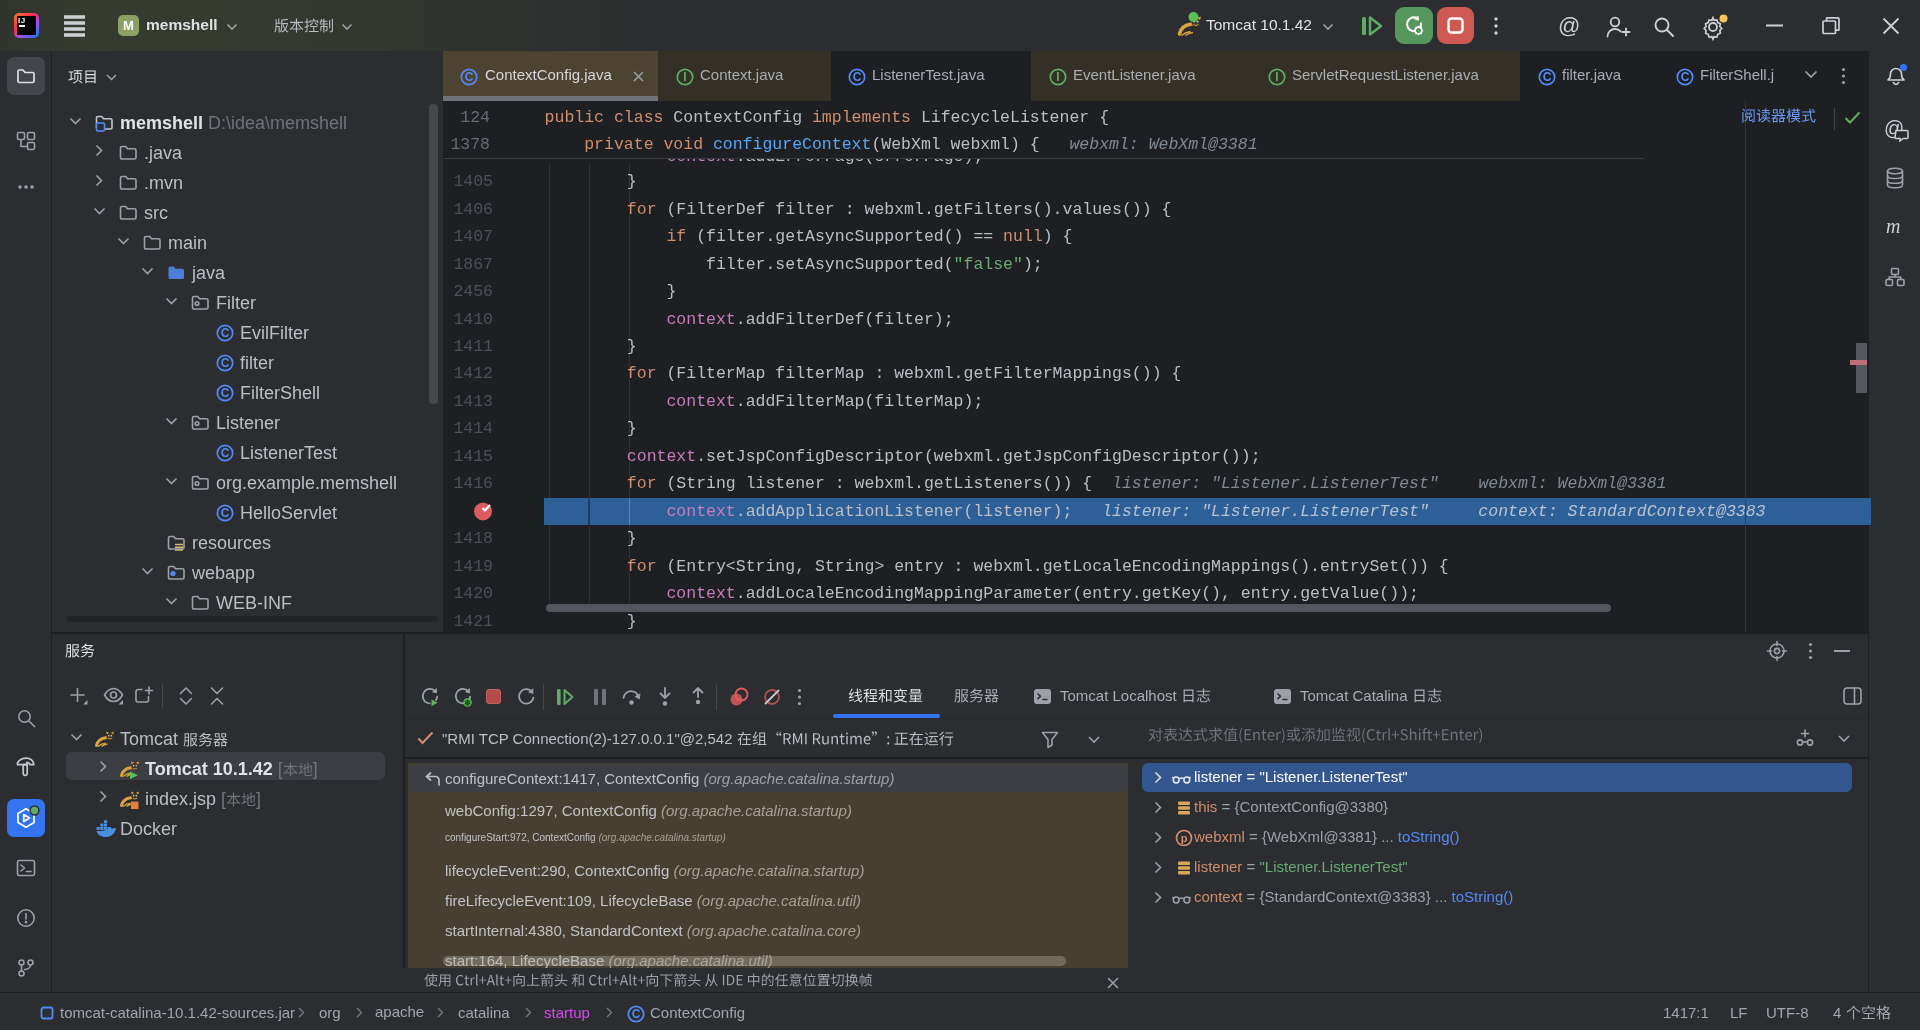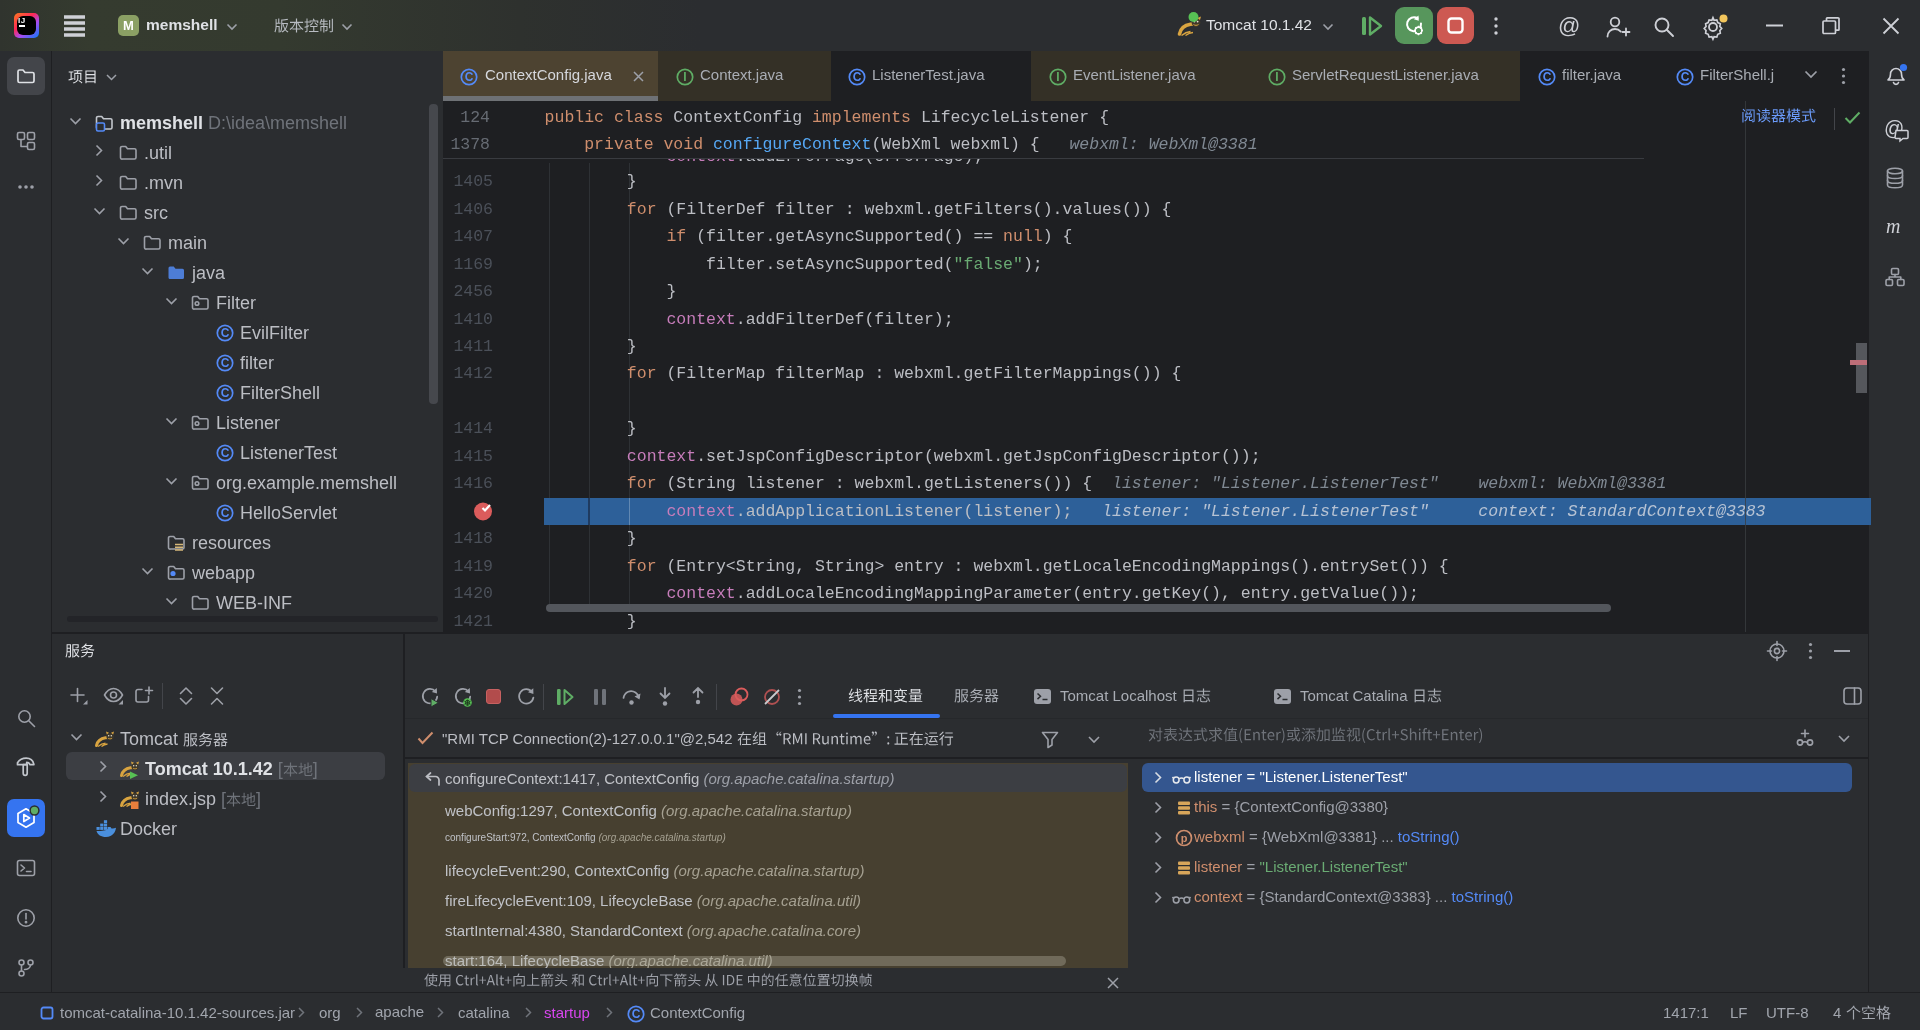--- a/index.html
+++ b/index.html
@@ -22,21 +22,21 @@
 .ct{position:absolute;left:62px;white-space:pre;color:#bcbec4}
 .kw{color:#cf8e6d}.st{color:#6aab73}.fld{color:#c77dbb}.md{color:#56a8f5}
 .hint{font-style:italic;color:#808993}
 .hintsel{font-style:italic;color:#b6c2d3}
 
 .trow{position:absolute;height:30px;line-height:30px;font-size:18px;color:#bcbec4;white-space:nowrap}
 .dim{color:#6f737a}
 </style></head><body>
 <div id="titlebar" class="abs">
 <div class="abs" style="left:14px;top:13px;width:25px;height:25px;border-radius:5px;background:linear-gradient(140deg,#fc7a1e 0%,#fe2857 38%,#a74bf0 62%,#087cfa 100%)">
-      <div class="abs" style="left:3px;top:3px;width:19px;height:19px;background:#000;border-radius:6px">
+      <div class="abs" style="left:3px;top:3px;width:19px;height:19px;background:#000;border-radius:0">
         <span style="position:absolute;left:1px;top:0px;font-size:8px;font-weight:bold;color:#fff;letter-spacing:0.5px">IJ</span>
         <span style="position:absolute;left:2px;top:9px;width:6px;height:1.5px;background:#fff"></span>
       </div>
     </div>
 <svg class="abs" style="left:64px;top:15px" width="21" height="22">
       <g stroke="#ced0d6" stroke-width="3.4">
         <path d="M0 2h21M0 8h21M0 14h21M0 20h21"></path>
       </g>
     </svg>
 <div class="abs" style="left:118px;top:15px;width:21px;height:21px;border-radius:5px;background:#8ba064;color:#fff;font-size:13px;font-weight:bold;text-align:center;line-height:21px">M</div>
@@ -239,21 +239,21 @@
     </svg>
     <div class="trow" style="left:68px;top:57px"><b style="color:#dfe1e5">memshell</b> <span class="dim">D:\idea\memshell</span></div>
 <svg class="abs" style="left:43px;top:93px" width="8" height="13">
       <path d="M1.5 1.5l5 5-5 5" stroke="#9da0a8" stroke-width="1.6" fill="none"></path>
     </svg>
     <svg class="abs" style="left:67px;top:93px" width="19" height="17">
       <g class="icong">
         <path d="M1.5 4 a1.5 1.5 0 0 1 1.5-1.5 H6.7 l1.8 2.2 h7 A1.5 1.5 0 0 1 17 6.2 v7.3 a1.5 1.5 0 0 1-1.5 1.5 h-12 A1.5 1.5 0 0 1 1.5 13.5 Z"></path>
       </g>
     </svg>
-    <div class="trow" style="left:92px;top:87px">.util</div>
+    <div class="trow" style="left:92px;top:87px">.java</div>
 <svg class="abs" style="left:43px;top:123px" width="8" height="13">
       <path d="M1.5 1.5l5 5-5 5" stroke="#9da0a8" stroke-width="1.6" fill="none"></path>
     </svg>
     <svg class="abs" style="left:67px;top:123px" width="19" height="17">
       <g class="icong">
         <path d="M1.5 4 a1.5 1.5 0 0 1 1.5-1.5 H6.7 l1.8 2.2 h7 A1.5 1.5 0 0 1 17 6.2 v7.3 a1.5 1.5 0 0 1-1.5 1.5 h-12 A1.5 1.5 0 0 1 1.5 13.5 Z"></path>
       </g>
     </svg>
     <div class="trow" style="left:92px;top:117px">.mvn</div>
 <svg class="abs" style="left:41px;top:156px" width="13" height="8">
@@ -429,25 +429,26 @@
 <div class="abs" style="left:102.5px;top:62px;width:1px;height:445px;background:#2e3135"></div>
 <div class="abs" style="left:142.5px;top:62px;width:1px;height:445px;background:#2e3135"></div>
 <div class="abs" style="left:182.5px;top:62px;width:1px;height:445px;background:#2e3135"></div>
 <div class="abs" style="left:98px;top:396.5px;width:1327px;height:27.5px;background:#2d6099"></div>
 <div class="abs" style="left:141.5px;top:396.5px;width:2px;height:27.5px;background:rgba(20,30,50,0.55)"></div>
 <div class="abs" style="left:182.5px;top:396.5px;width:1px;height:27.5px;background:rgba(255,255,255,0.25)"></div>
 <div class="line" style="top:41.8px"><span class="num" style="color:#4b5059"></span><span class="ct">                <span class="fld">context</span>.addErrorPage(errorPage);</span></div>
 <div class="line" style="top:67.3px"><span class="num" style="color:#4b5059">1405</span><span class="ct">            }</span></div>
 <div class="line" style="top:94.8px"><span class="num" style="color:#4b5059">1406</span><span class="ct">            <span class="kw">for</span> (FilterDef filter : webxml.getFilters().values()) {</span></div>
 <div class="line" style="top:122.2px"><span class="num" style="color:#4b5059">1407</span><span class="ct">                <span class="kw">if</span> (filter.getAsyncSupported() == <span class="kw">null</span>) {</span></div>
-<div class="line" style="top:149.6px"><span class="num" style="color:#4b5059">1169</span><span class="ct">                    filter.setAsyncSupported(<span class="st">"false"</span>);</span></div>
+<div class="line" style="top:149.6px"><span class="num" style="color:#4b5059">1867</span><span class="ct">                    filter.setAsyncSupported(<span class="st">"false"</span>);</span></div>
 <div class="line" style="top:177.1px"><span class="num" style="color:#4b5059">2456</span><span class="ct">                }</span></div>
 <div class="line" style="top:204.6px"><span class="num" style="color:#4b5059">1410</span><span class="ct">                <span class="fld">context</span>.addFilterDef(filter);</span></div>
 <div class="line" style="top:232.0px"><span class="num" style="color:#4b5059">1411</span><span class="ct">            }</span></div>
 <div class="line" style="top:259.4px"><span class="num" style="color:#4b5059">1412</span><span class="ct">            <span class="kw">for</span> (FilterMap filterMap : webxml.getFilterMappings()) {</span></div>
+<div class="line" style="top:286.9px"><span class="num" style="color:#4b5059">1413</span><span class="ct">                <span class="fld">context</span>.addFilterMap(filterMap);</span></div>
 <div class="line" style="top:314.3px"><span class="num" style="color:#4b5059">1414</span><span class="ct">            }</span></div>
 <div class="line" style="top:341.8px"><span class="num" style="color:#4b5059">1415</span><span class="ct">            <span class="fld">context</span>.setJspConfigDescriptor(webxml.getJspConfigDescriptor());</span></div>
 <div class="line" style="top:369.2px"><span class="num" style="color:#4b5059">1416</span><span class="ct">            <span class="kw">for</span> (String listener : webxml.getListeners()) {<span class="hint">  listener: "Listener.ListenerTest"    webxml: WebXml@3381</span></span></div>
 <div class="line" style="top:396.7px"><span class="num" style="color:#4b5059"></span><span class="ct">                <span class="fld">context</span>.addApplicationListener(listener);<span class="hintsel">   listener: "Listener.ListenerTest"     context: StandardContext@3383</span></span></div>
 <div class="line" style="top:424.1px"><span class="num" style="color:#4b5059">1418</span><span class="ct">            }</span></div>
 <div class="line" style="top:451.6px"><span class="num" style="color:#4b5059">1419</span><span class="ct">            <span class="kw">for</span> (Entry&lt;String, String&gt; entry : webxml.getLocaleEncodingMappings().entrySet()) {</span></div>
 <div class="line" style="top:479.1px"><span class="num" style="color:#4b5059">1420</span><span class="ct">                <span class="fld">context</span>.addLocaleEncodingMappingParameter(entry.getKey(), entry.getValue());</span></div>
 <div class="line" style="top:506.5px"><span class="num" style="color:#4b5059">1421</span><span class="ct">            }</span></div>
 <svg class="abs" style="left:27px;top:400px" width="21" height="21">
         <circle cx="10" cy="10.5" r="9" fill="#db5c5c"></circle>

